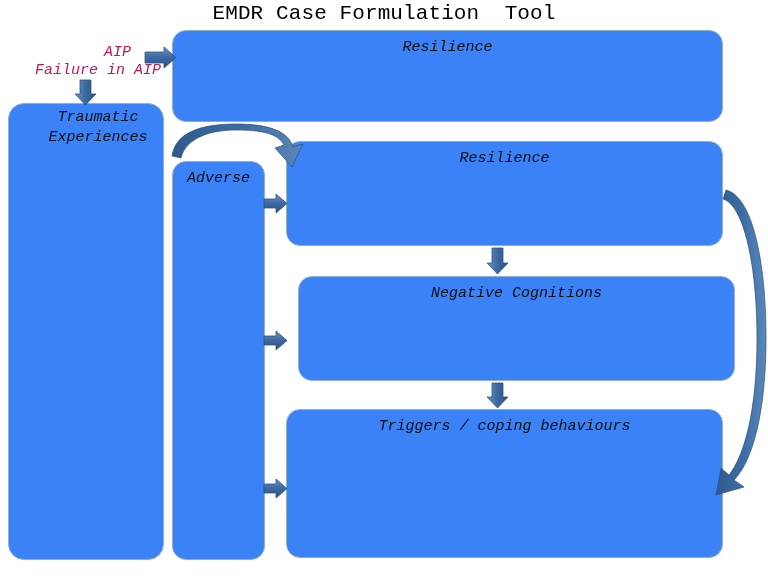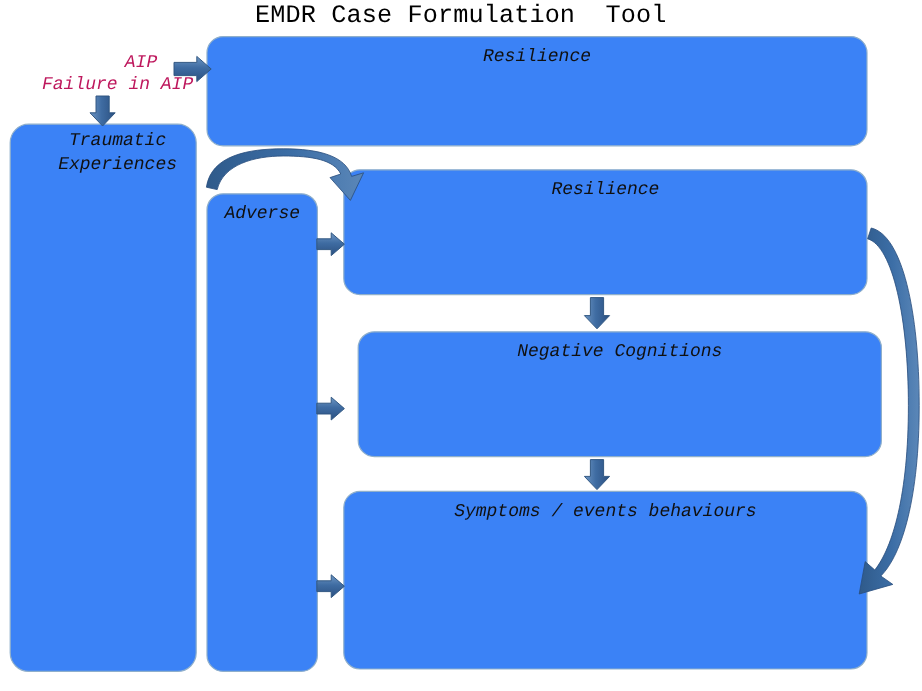--- a/index.html
+++ b/index.html
@@ -106,21 +106,21 @@
 
   <div class="box" id="box-intrusions">
     <div class="box-label">Resilience</div>
   </div>
 
   <div class="box" id="box-negcog">
     <div class="box-label">Negative Cognitions</div>
   </div>
 
   <div class="box" id="box-symptoms">
-    <div class="box-label">Symptoms / events behaviours</div>
+    <div class="box-label">Triggers / coping behaviours</div>
   </div>
 
   <svg id="arrows" viewBox="0 0 768 576" width="768" height="576">
     <defs>
       <linearGradient id="gradH" x1="0" y1="0" x2="0" y2="1">
         <stop offset="0%" stop-color="#6E96C4"></stop>
         <stop offset="45%" stop-color="#3F6CA2"></stop>
         <stop offset="100%" stop-color="#2B5081"></stop>
       </linearGradient>
       <linearGradient id="gradV" x1="0" y1="0" x2="1" y2="0">

